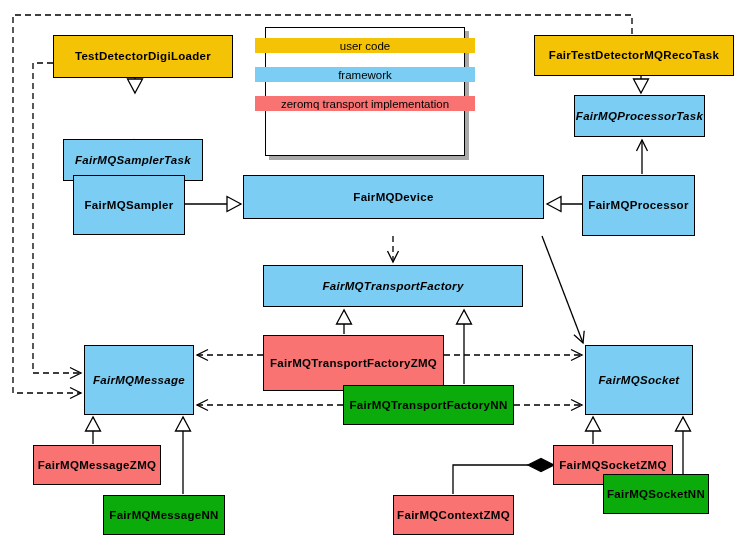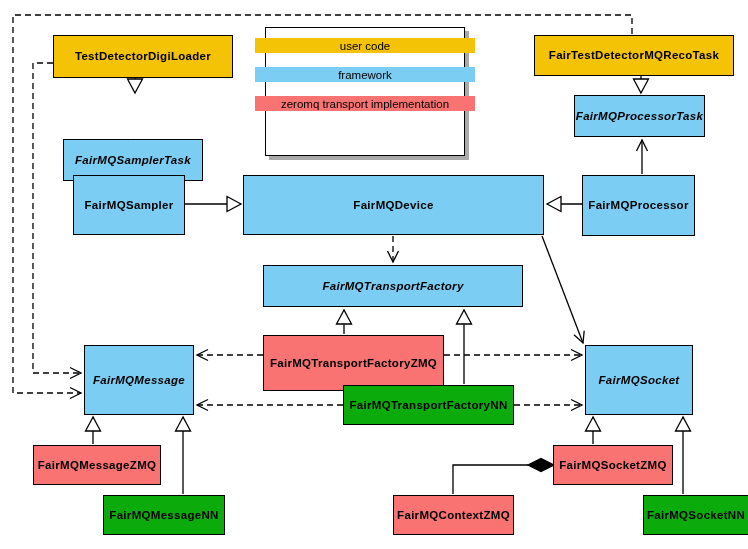--- a/index.html
+++ b/index.html
@@ -23,31 +23,31 @@
   .c-user{background:#f4c306;}
   .c-fw{background:#7bcdf3;}
   .c-zmq{background:#f97373;}
   .c-nn{background:#0bab0b;}
   
   .n-digiloader{left:53px;top:35px;width:180px;height:43px;}
   .n-recotask{left:534px;top:35px;width:200px;height:41px;}
   .n-samplertask{left:63px;top:95px;width:140px;height:42px;margin-top:44px;}
   .n-processortask{left:574px;top:95px;width:131px;height:42px;}
   .n-sampler{left:73px;top:175px;width:112px;height:60px;}
-  .n-device{left:243px;top:175px;width:301px;height:60px;}
+  .n-device{left:243px;top:175px;width:301px;height:44px;}
   .n-processor{left:582px;top:175px;width:113px;height:61px;}
   .n-transportfactory{left:263px;top:265px;width:260px;height:42px;}
   .n-tfzmq{left:263px;top:335px;width:181px;height:56px;}
   .n-tfnn{left:343px;top:385px;width:171px;height:40px;}
   .n-message{left:84px;top:345px;width:110px;height:70px;}
   .n-socket{left:585px;top:345px;width:108px;height:70px;}
   .n-messagezmq{left:33px;top:445px;width:128px;height:40px;}
   .n-messagenn{left:103px;top:495px;width:122px;height:40px;}
   .n-socketzmq{left:553px;top:445px;width:120px;height:40px;}
-  .n-socketnn{left:603px;top:495px;width:106px;height:40px;margin-left:40px;}
+  .n-socketnn{left:603px;top:474px;width:106px;height:40px;}
   .n-contextzmq{left:393px;top:495px;width:121px;height:40px;}
   
   .legend{
     position:absolute;left:265px;top:27px;width:200px;height:129px;
     box-sizing:border-box;background:#ffffff;border:1.5px solid #000;
     box-shadow:4px 4px 0 #a9a9a9;
     display:flex;flex-direction:column;align-items:center;
     padding-top:10px;gap:14px;
   }
   .legend-item{

